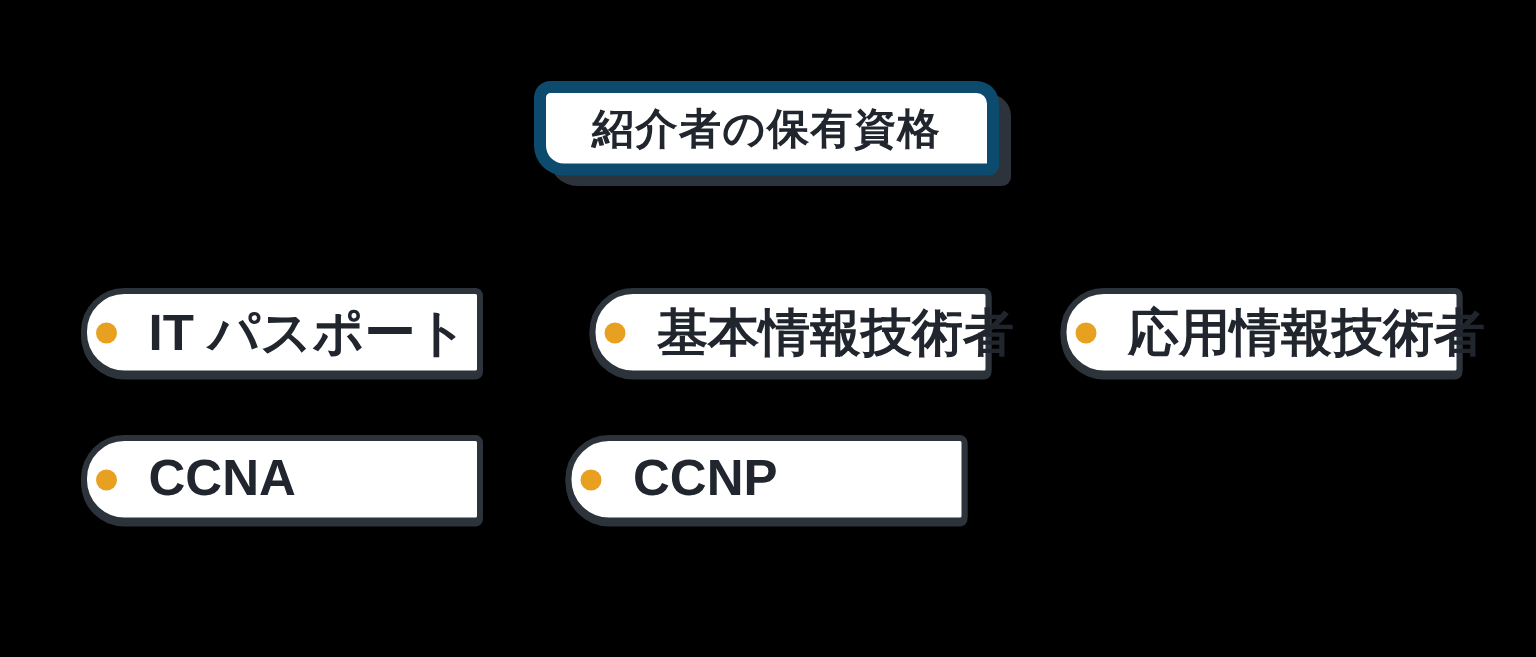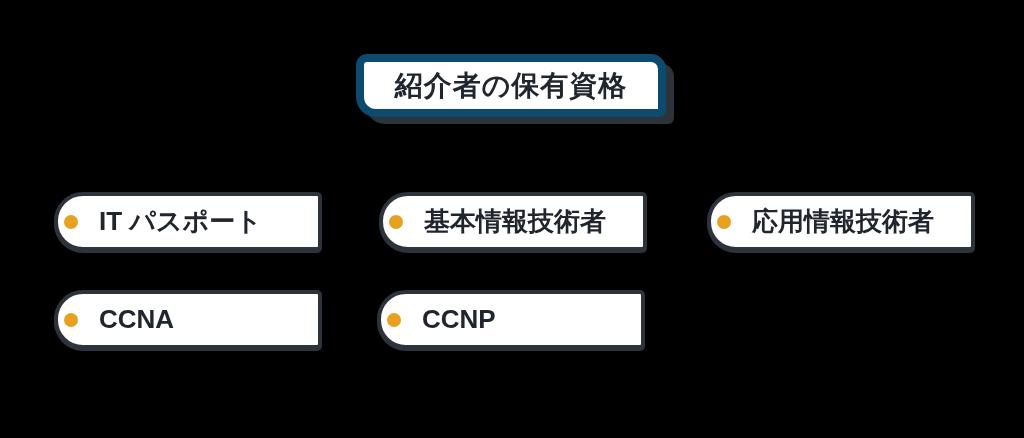--- a/index.html
+++ b/index.html
@@ -39,38 +39,38 @@
     width: 268px;
     height: 59px;
     box-sizing: border-box;
     background: #ffffff;
     border: 4px solid #2d333b;
     border-radius: 29px 5px 5px 29px;
     box-shadow: 0 2px 0 #2d333b;
     display: flex;
     align-items: center;
     color: #21262e;
-    font-size: 26px;
+    font-size: 34px;
     font-weight: 600;
     white-space: nowrap;
   }
   .bullet {
     flex: 0 0 auto;
     width: 14px;
     height: 14px;
     border-radius: 50%;
     background: #e8a020;
     margin-left: 6px;
   }
   .item .label {
     margin-left: 21px;
   }
   
   .pos-r1c1 { left: 54px;  top: 192px; }
-  .pos-r1c2 { left: 379px; top: 192px; align-items: center; }
+  .pos-r1c2 { left: 393px; top: 192px; align-items: center; }
   .pos-r1c3 { left: 707px; top: 192px; }
   .pos-r2c1 { left: 54px;  top: 290px; }
   .pos-r2c2 { left: 377px; top: 290px; }
   .pos-r2c3 { left: 707px; top: 290px; }
 </style>
 </head>
 <body>
 
 <div class="canvas">
 

